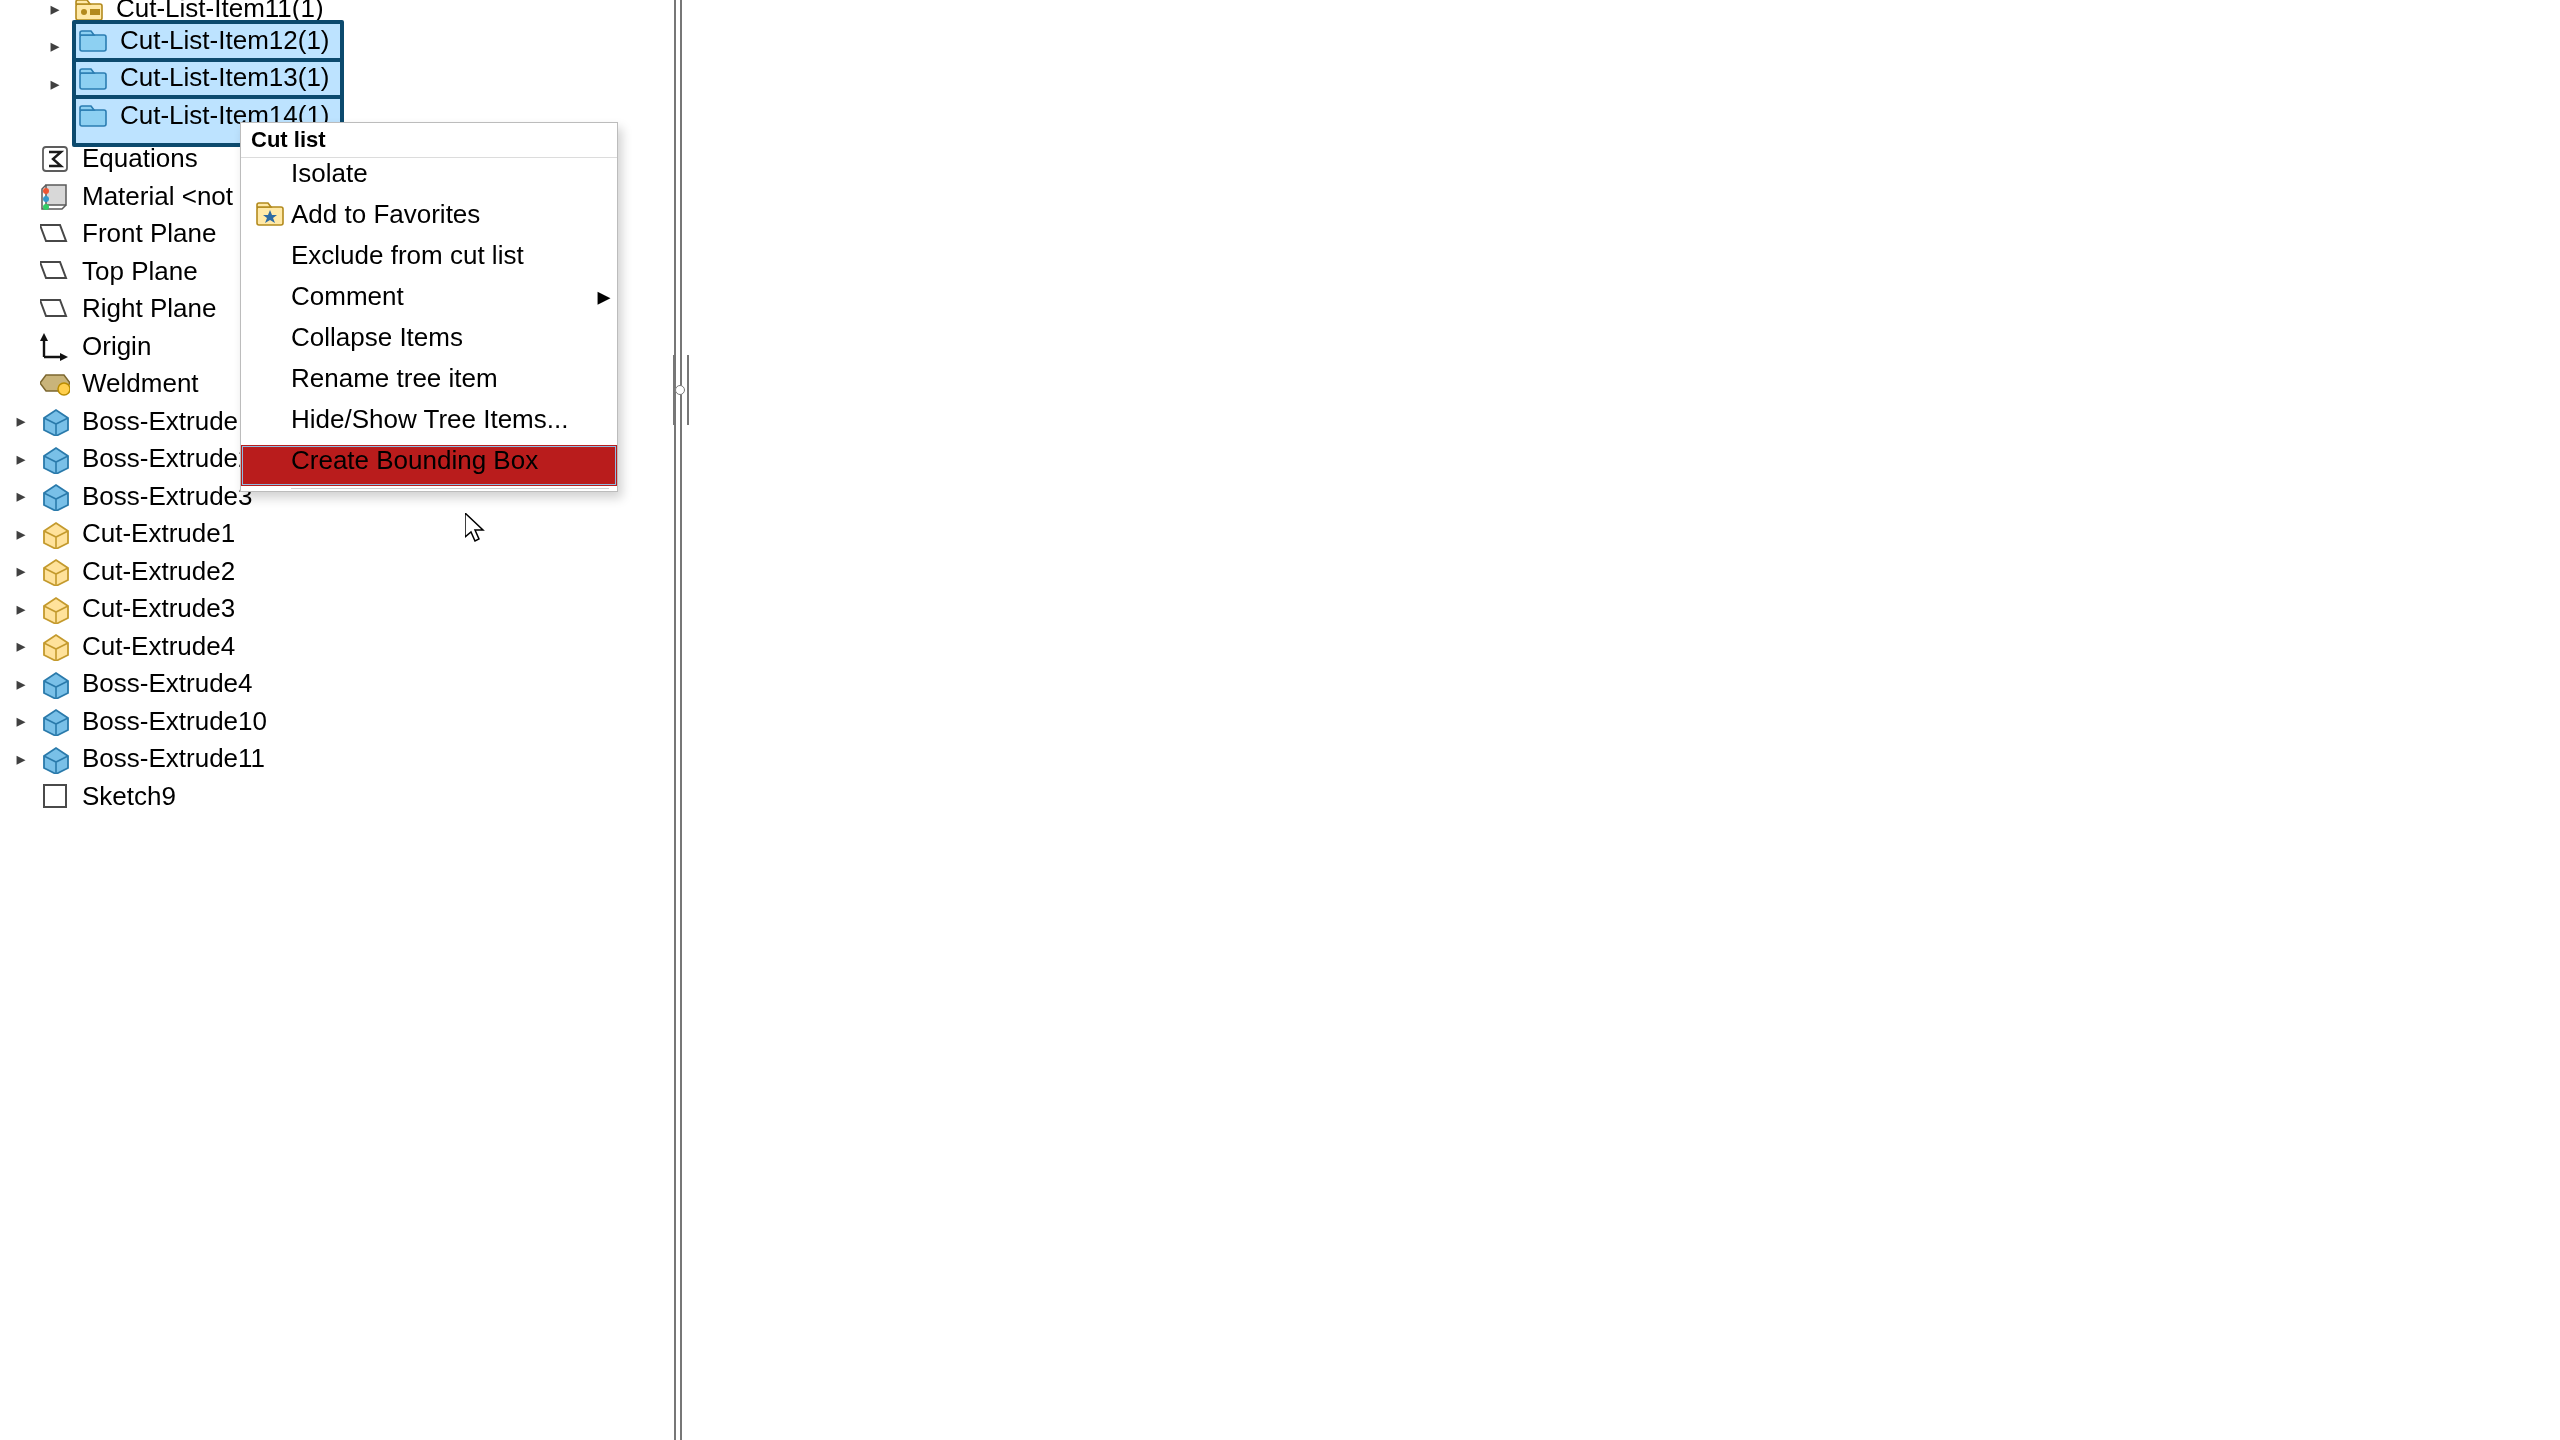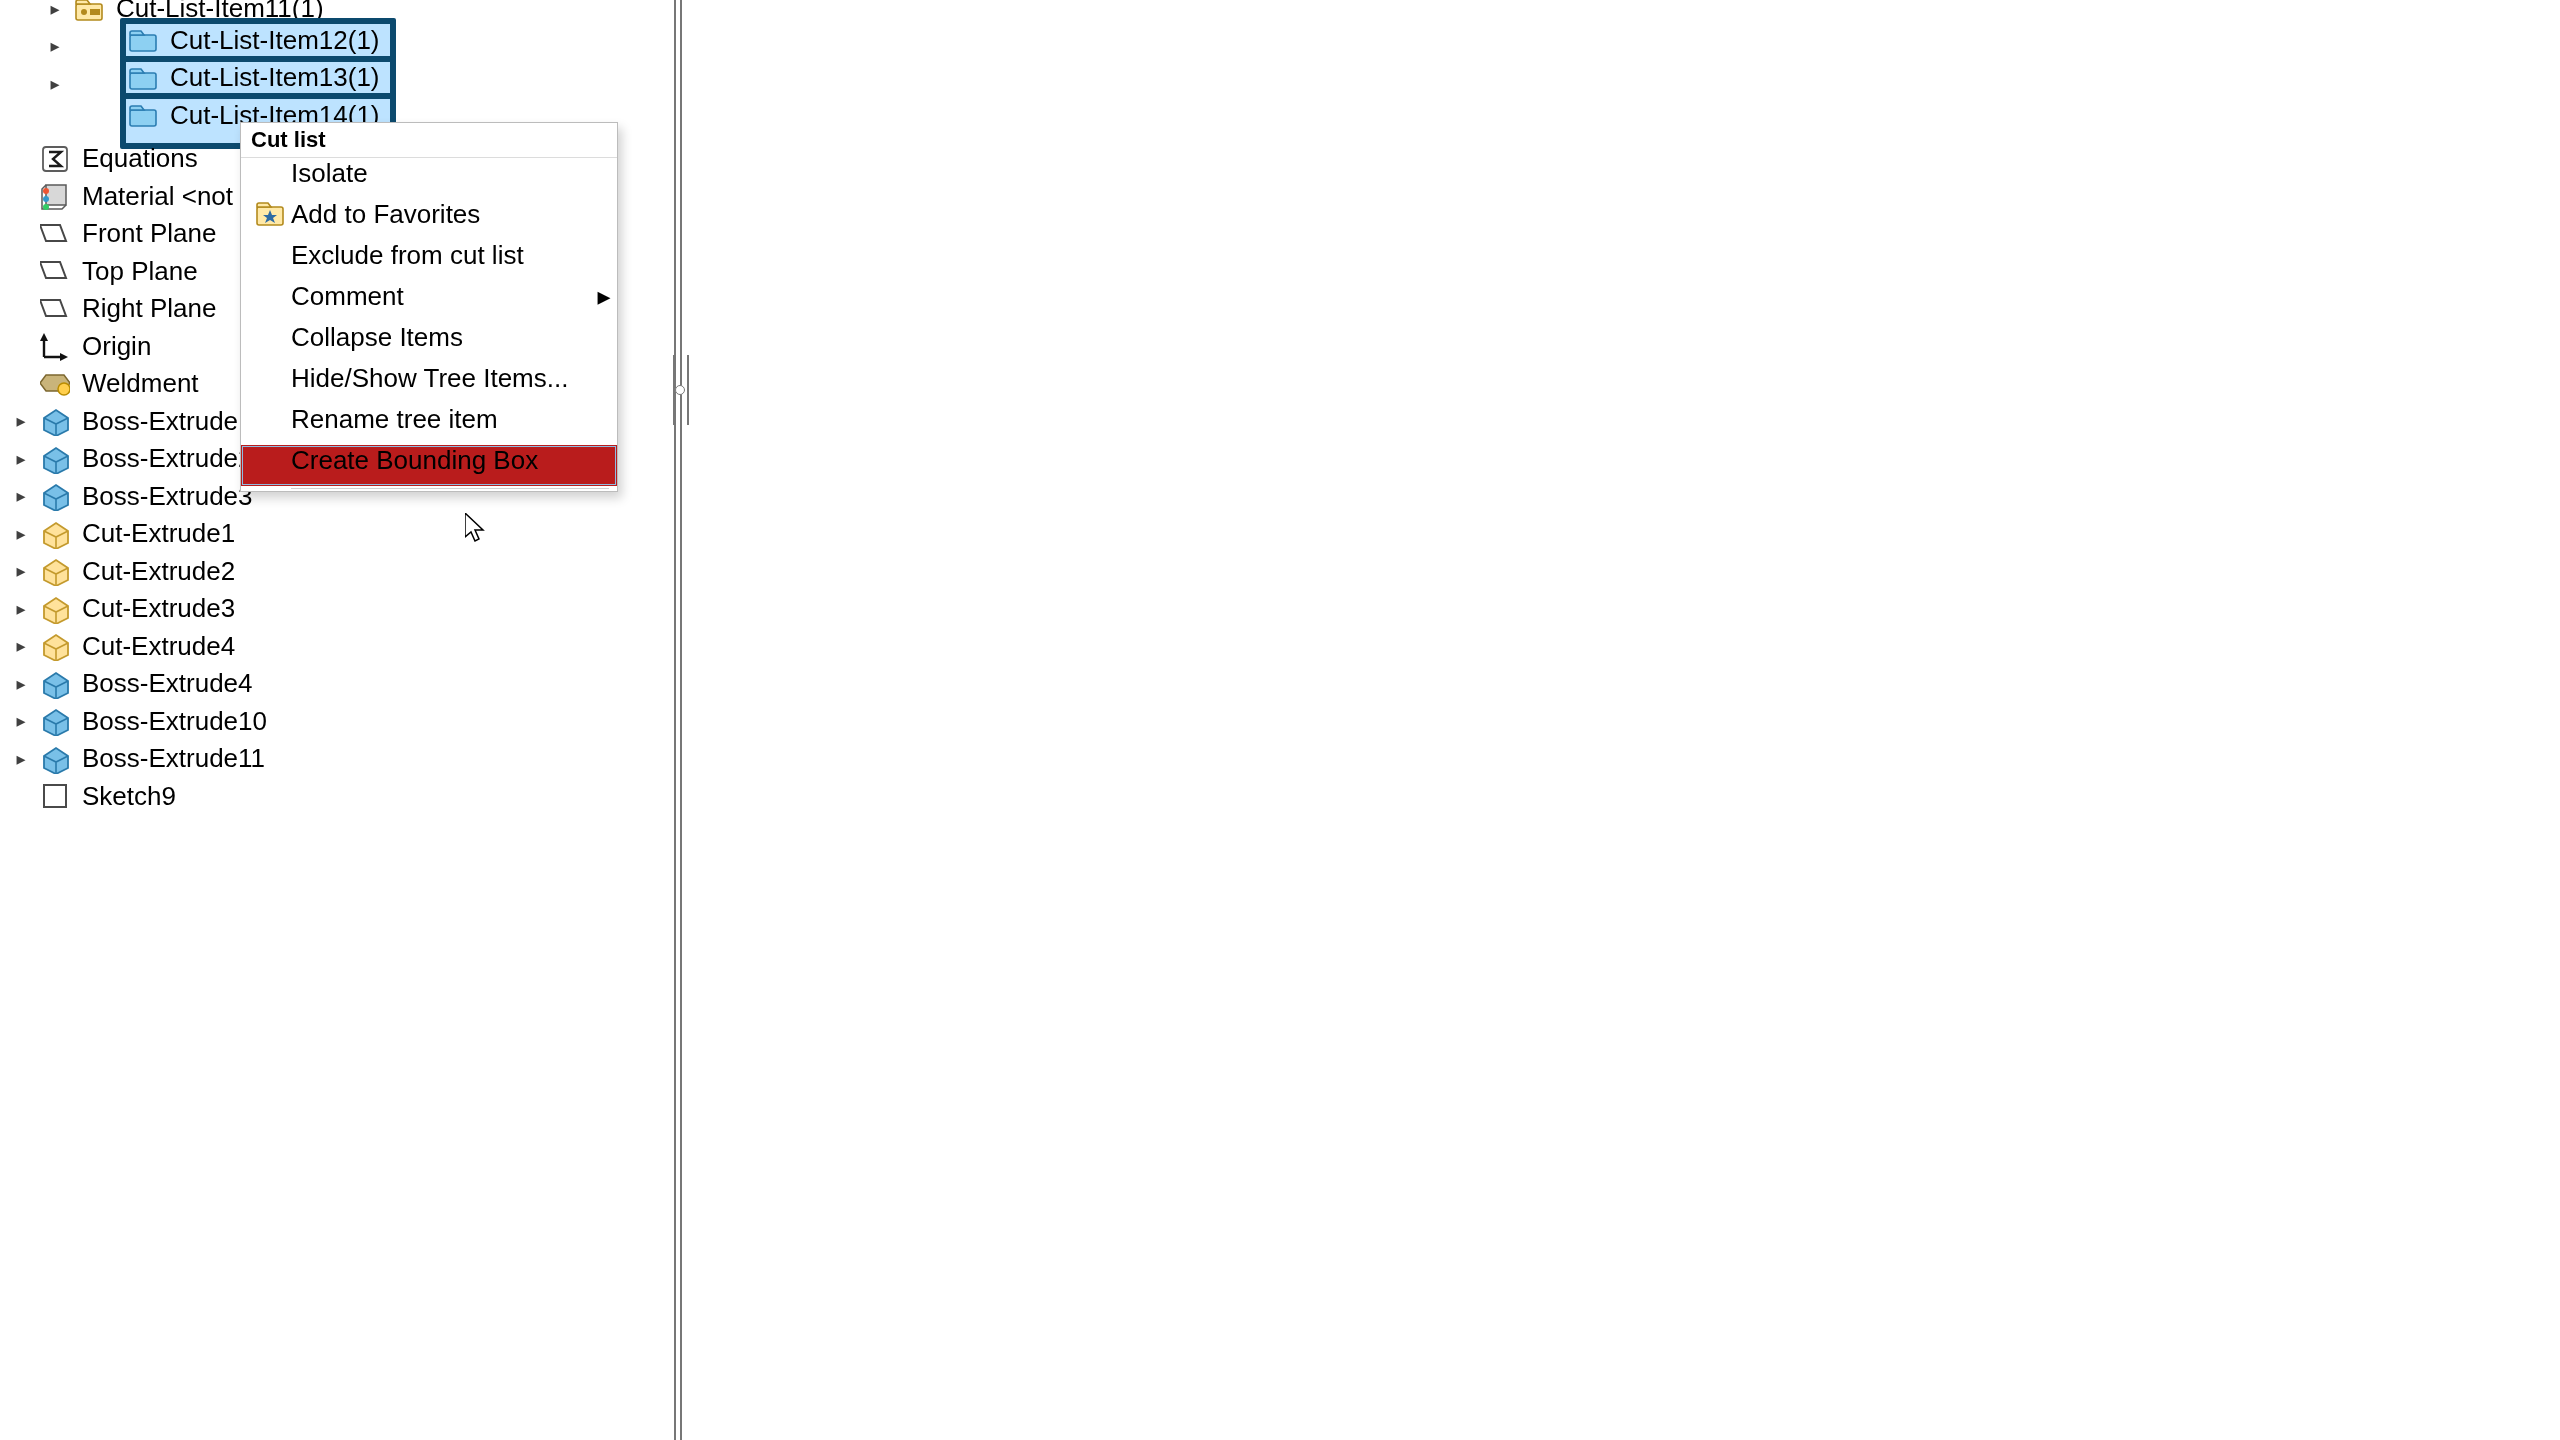--- a/index.html
+++ b/index.html
@@ -80,26 +80,25 @@
     align-items: center;
     justify-content: center;
     margin-right: 6px;
     flex: 0 0 34px;
   }
   .tree-row .label {
     padding: 0 4px;
   }
   .selected-folder-pill {
     background: #bde3ff;
-    border: 6px solid #0c4a6e;
+    border: 4px solid #0c4a6e;
     border-radius: 2px;
     padding: 0 6px 12px 0;
     display: flex;
     align-items: center;
-    margin-left: 48px;
   }
 
   
   svg { display: block; }
 
   
   .context-menu {
     position: absolute;
     left: 240px;
     top: 122px;
@@ -456,26 +455,26 @@
         <span class="mi-label">Comment</span>
         <span class="mi-sub">▸</span>
       </div>
       <div class="menu-item">
         <span class="mi-icon"></span>
         <span class="mi-label">Collapse Items</span>
         <span class="mi-sub"></span>
       </div>
       <div class="menu-item">
         <span class="mi-icon"></span>
+        <span class="mi-label">Rename tree item</span>
+        <span class="mi-sub"></span>
+      </div>
+      <div class="menu-item">
+        <span class="mi-icon"></span>
         <span class="mi-label">Hide/Show Tree Items...</span>
-        <span class="mi-sub"></span>
-      </div>
-      <div class="menu-item">
-        <span class="mi-icon"></span>
-        <span class="mi-label">Rename tree item</span>
         <span class="mi-sub"></span>
       </div>
       <div class="menu-item hovered">
         <span class="mi-icon"></span>
         <span class="mi-label">Create Bounding Box</span>
         <span class="mi-sub"></span>
       </div>
       <div class="menu-sep"></div>
     </div>
 

